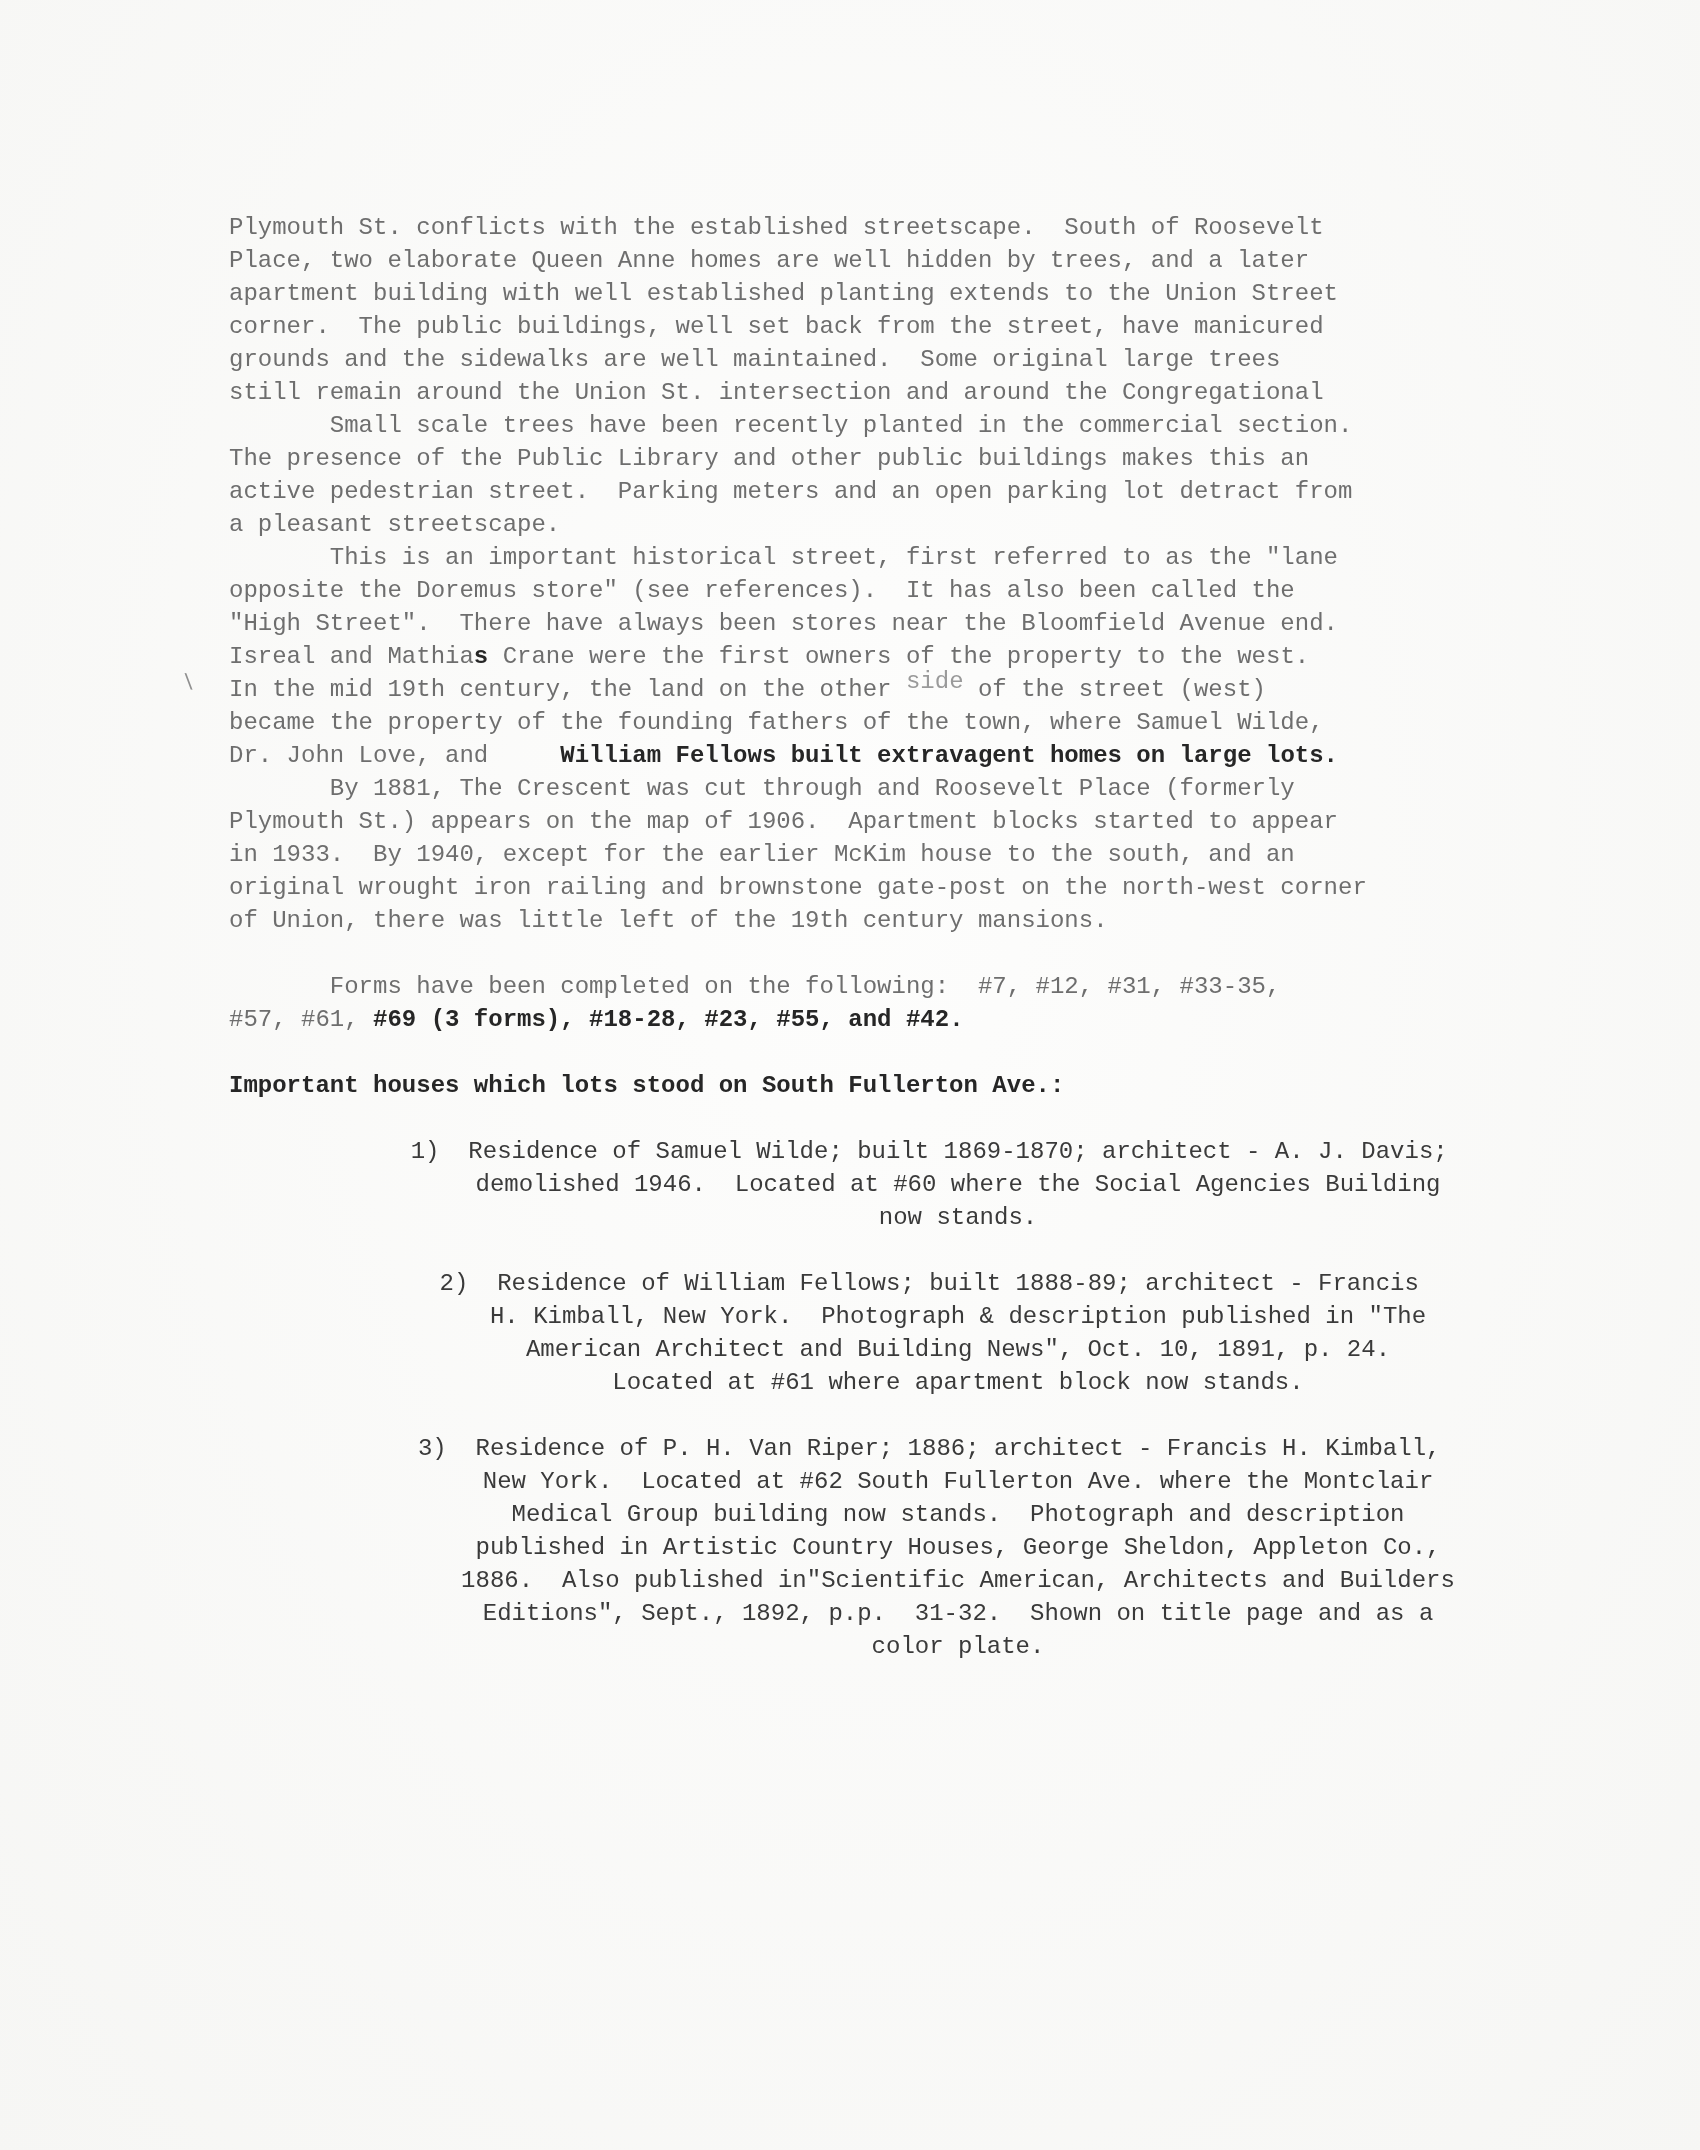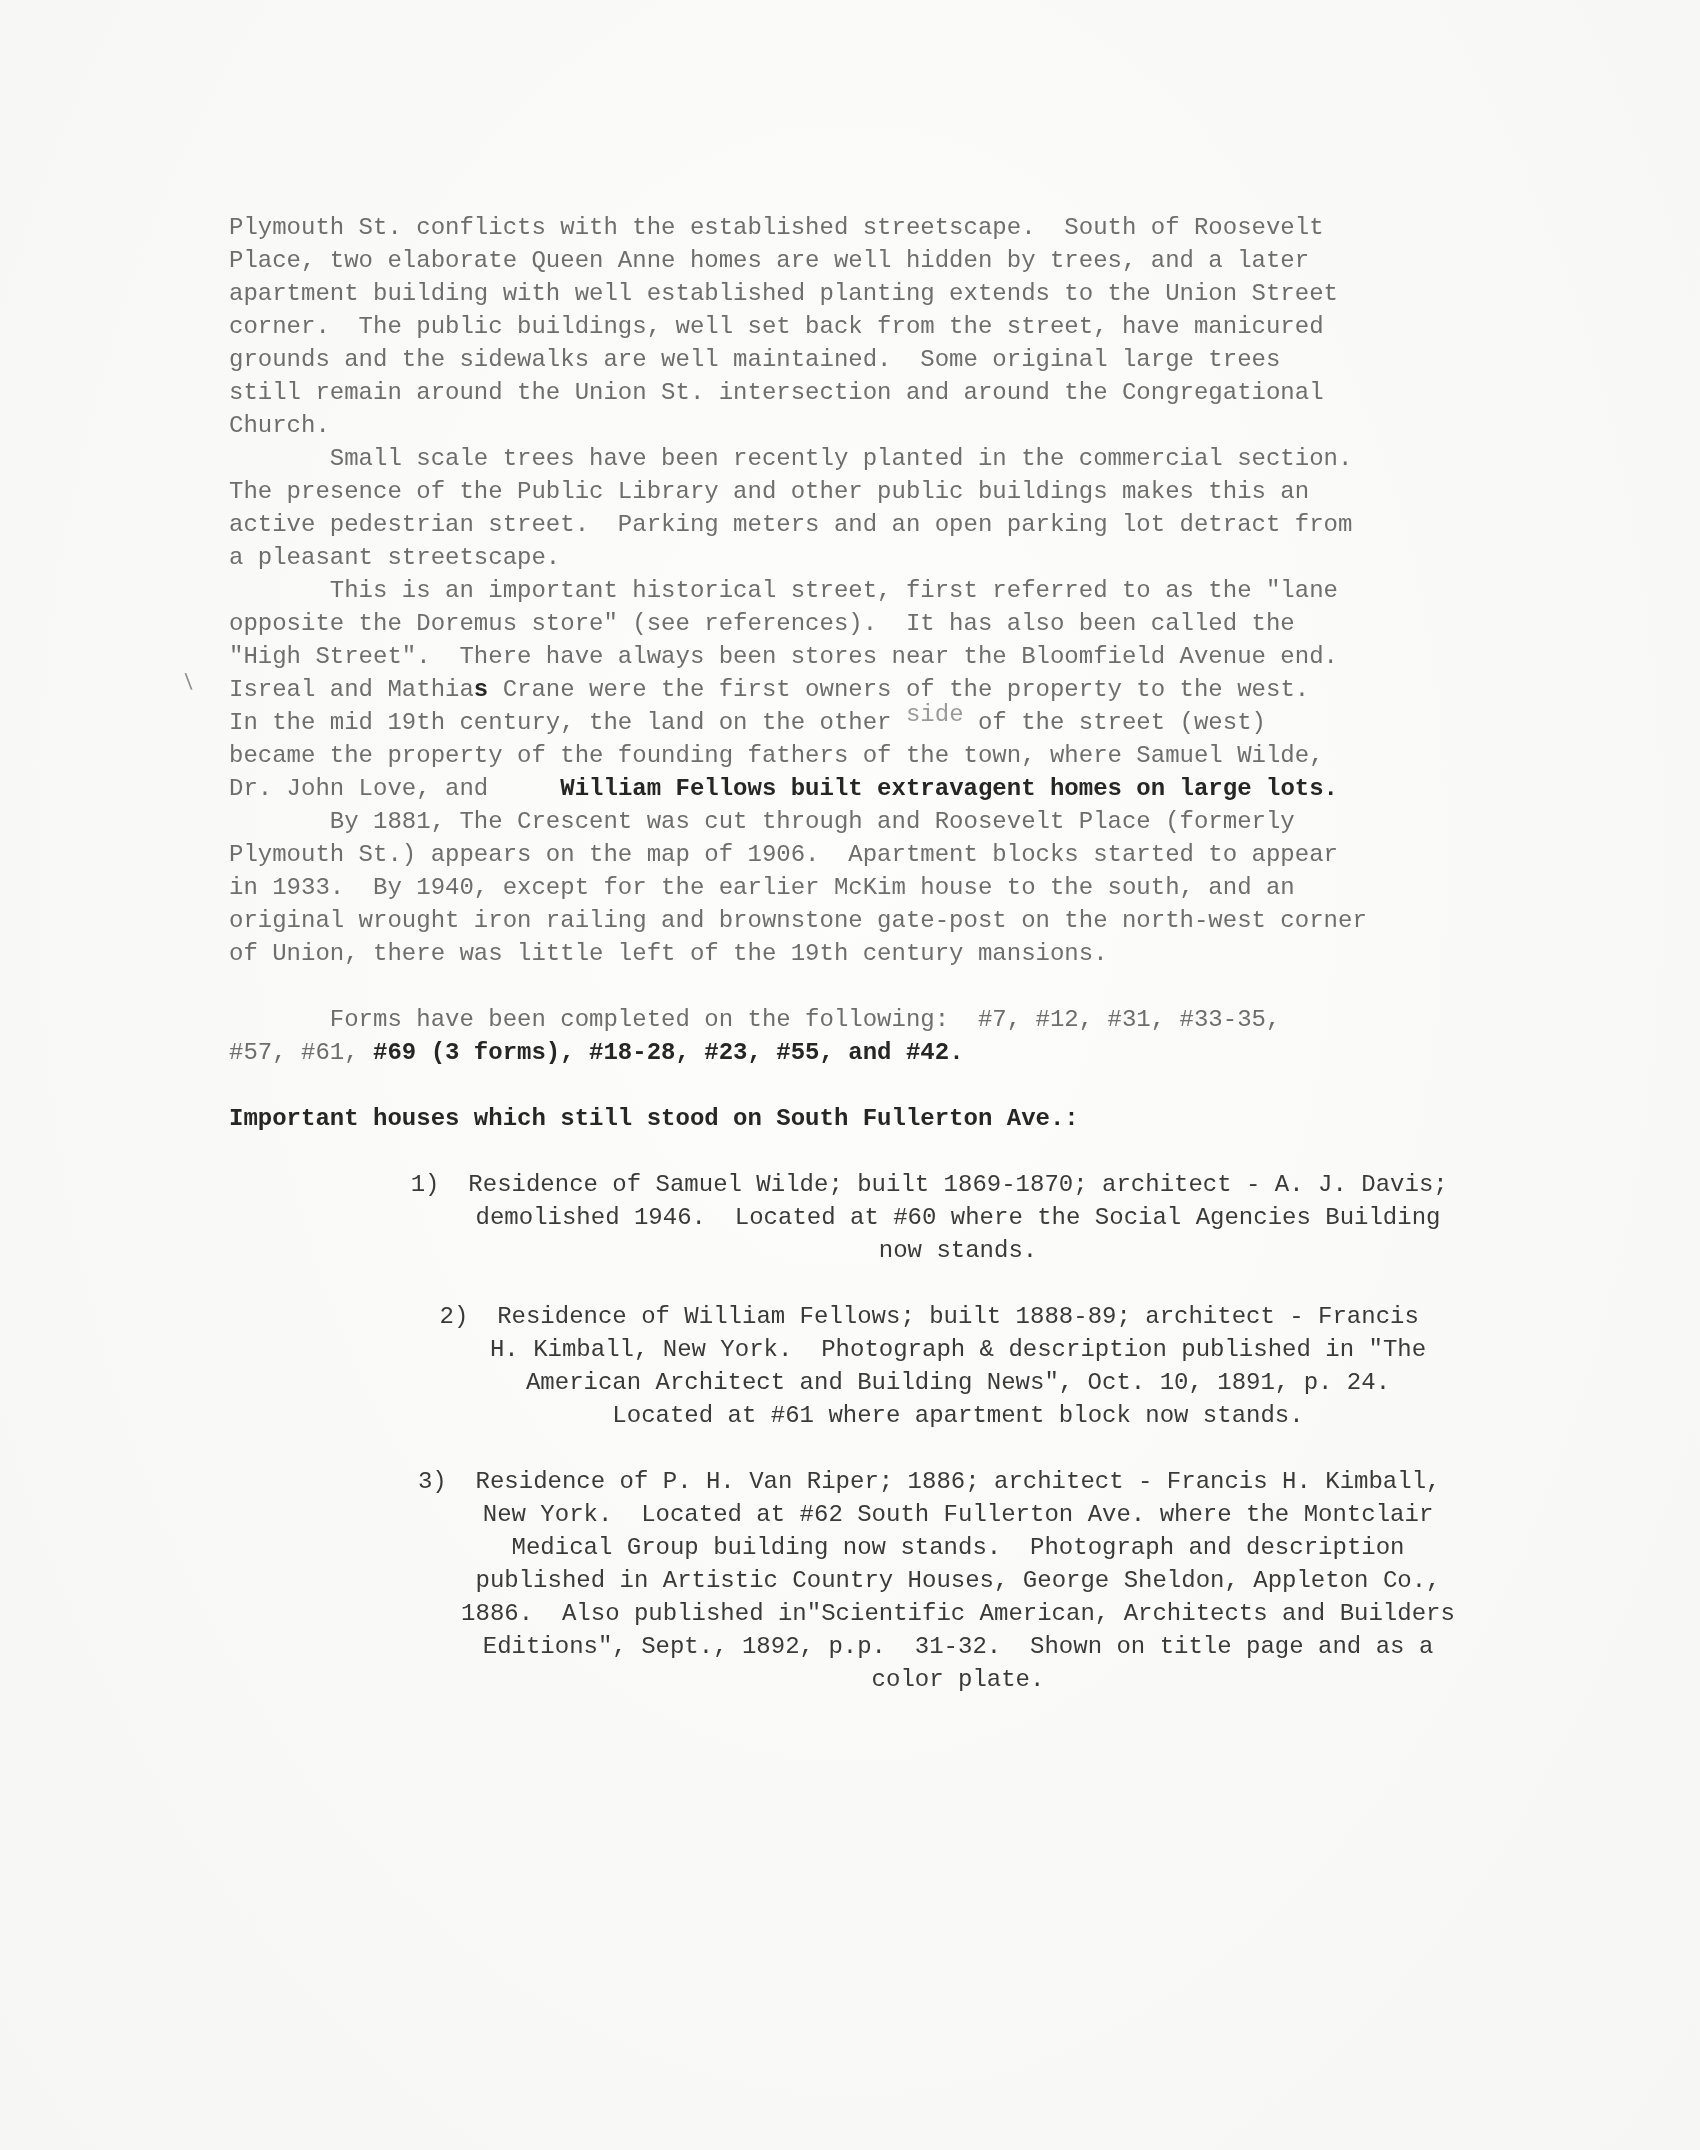--- a/index.html
+++ b/index.html
@@ -41,21 +41,20 @@
 <div class="page">
   <span class="stray">\</span>
   <div class="doc">
       <div class="block body">
         <div class="line"><span>Plymouth St. conflicts with the established streetscape.  South of Roosevelt</span></div>
         <div class="line"><span>Place, two elaborate Queen Anne homes are well hidden by trees, and a later</span></div>
         <div class="line"><span>apartment building with well established planting extends to the Union Street</span></div>
         <div class="line"><span>corner.  The public buildings, well set back from the street, have manicured</span></div>
         <div class="line"><span>grounds and the sidewalks are well maintained.  Some original large trees</span></div>
         <div class="line"><span>still remain around the Union St. intersection and around the Congregational</span></div>
-        <div class="line"><span>Church.</span></div>
       </div>
       <div class="block body">
         <div class="line"><span>       Small scale trees have been recently planted in the commercial section.</span></div>
         <div class="line"><span>The presence of the Public Library and other public buildings makes this an</span></div>
         <div class="line"><span>active pedestrian street.  Parking meters and an open parking lot detract from</span></div>
         <div class="line"><span>a pleasant streetscape.</span></div>
       </div>
       <div class="block body">
         <div class="line"><span>       This is an important historical street, first referred to as the "lane</span></div>
         <div class="line"><span>opposite the Doremus store" (see references).  It has also been called the</span></div>
@@ -70,21 +69,21 @@
         <div class="line"><span>Plymouth St.) appears on the map of 1906.  Apartment blocks started to appear</span></div>
         <div class="line"><span>in 1933.  By 1940, except for the earlier McKim house to the south, and an</span></div>
         <div class="line"><span>original wrought iron railing and brownstone gate-post on the north-west corner</span></div>
         <div class="line"><span>of Union, there was little left of the 19th century mansions.</span></div>
       </div>
       <div class="block body gap">
         <div class="line"><span>       Forms have been completed on the following:  #7, #12, #31, #33-35,</span></div>
         <div class="line"><span>#57, #61, </span><span class="b">#69 (3 forms), #18-28, #23, #55, and #42.</span></div>
       </div>
       <div class="block heading gap">
-        <div class="line"><span>Important houses which still stood on South Fullerton Ave.:</span></div>
+        <div class="line"><span>Important houses which lots stood on South Fullerton Ave.:</span></div>
       </div>
       <div class="block item gap">
         <div class="line"><span>      1)  Residence of Samuel Wilde; built 1869-1870; architect - A. J. Davis;</span></div>
         <div class="line"><span>          demolished 1946.  Located at #60 where the Social Agencies Building</span></div>
         <div class="line"><span>          now stands.</span></div>
       </div>
       <div class="block item gap">
         <div class="line"><span>      2)  Residence of William Fellows; built 1888-89; architect - Francis</span></div>
         <div class="line"><span>          H. Kimball, New York.  Photograph &amp; description published in "The</span></div>
         <div class="line"><span>          American Architect and Building News", Oct. 10, 1891, p. 24.</span></div>

